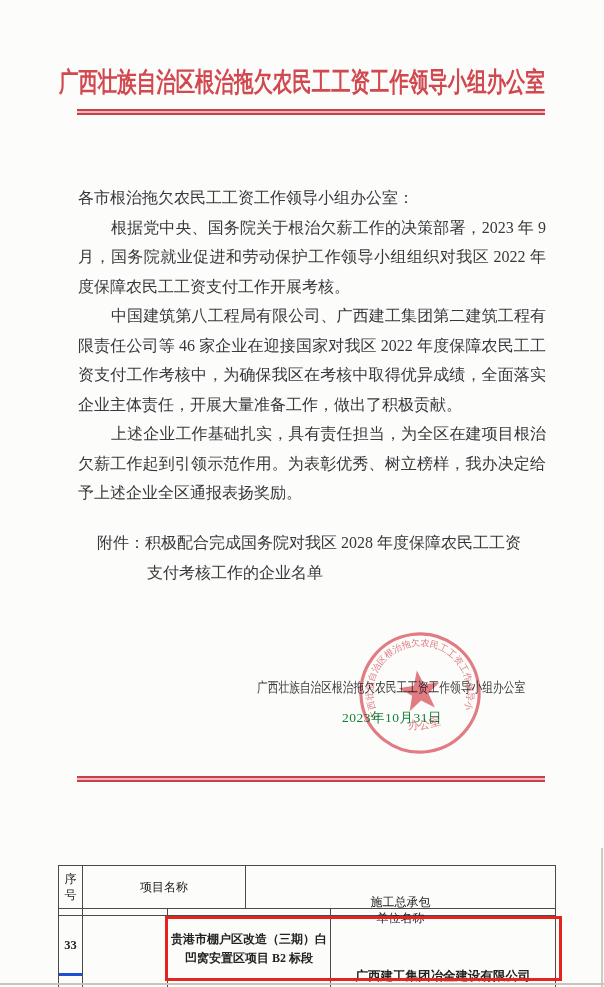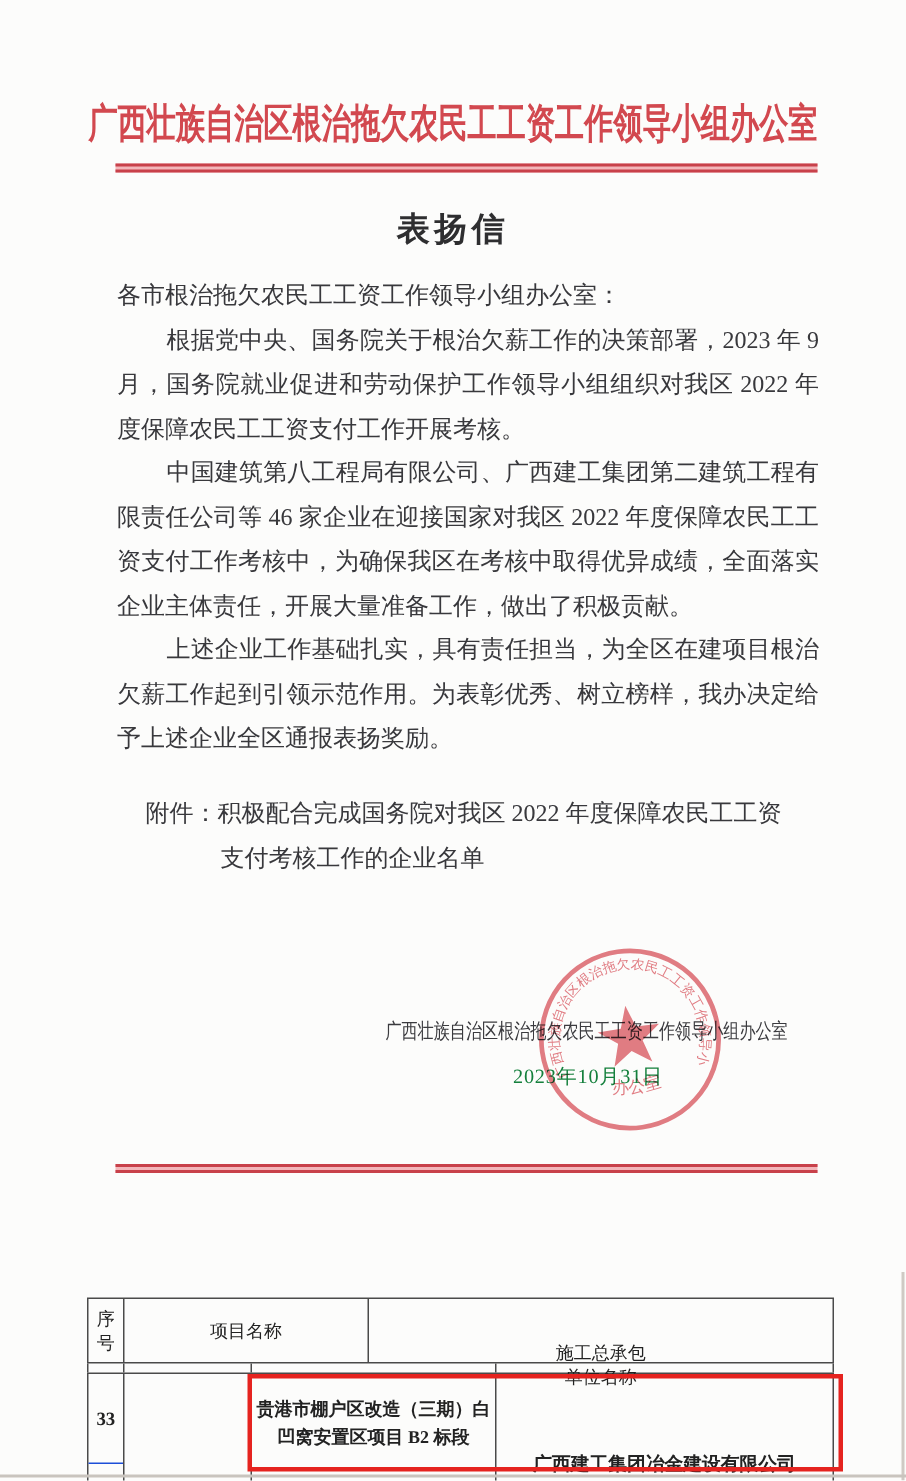--- a/index.html
+++ b/index.html
@@ -63,59 +63,58 @@
   .gaprow{display:flex;height:6px;border-left:1px solid #4a4a4a;border-right:1px solid #4a4a4a;box-sizing:border-box;}
   .gaprow .gc{border-right:1px solid #4a4a4a;box-sizing:border-box;}
   .drow{height:78px;}
   .c1{width:24px;}.c2{width:85px;}.c3{width:163px;}.c4{flex:1;margin-top:44px;}
   .cell{display:flex;flex-direction:column;align-items:center;justify-content:center;
         text-align:center;font-size:12px;line-height:16px;box-sizing:border-box;
         border-right:1px solid #4a4a4a;white-space:pre-line;}
   .cell.last{border-right:none;}
   .drow .cell{justify-content:flex-start;}
   .dc-inner{height:66px;display:flex;flex-direction:column;align-items:center;justify-content:center;width:100%;}
-  .no-cell{height:60px;border-bottom:1px solid #1d4ed8;display:flex;align-items:center;justify-content:center;width:100%;box-sizing:border-box;font-size:12.5px;font-weight:bold;}
+  .no-cell{height:60px;border-bottom:3px solid #1d4ed8;display:flex;align-items:center;justify-content:center;width:100%;box-sizing:border-box;font-size:12.5px;font-weight:bold;}
   .proj-line{font-size:12px;font-weight:bold;line-height:19px;white-space:nowrap;}
   .contractor{font-size:12.5px;font-weight:bold;white-space:nowrap;}
 
   .hl{
     position:absolute;left:165px;top:916px;width:397px;height:65px;
     border:3.5px solid #e5231f;box-sizing:border-box;z-index:5;
   }
 
   
   .edge-r{position:absolute;right:1px;top:848px;bottom:0;width:2px;background:#cfcac4;}
   .edge-b{position:absolute;left:0;right:0;top:983px;height:2px;background:#c9c4be;}
 </style>
 </head>
 <body>
 
 <div class="page">
 
   <div class="letterhead">广西壮族自治区根治拖欠农民工工资工作领导小组办公室</div>
   <div class="rule rule-top"></div>
 
-  <div class="letter-title">表扬信</div>
 
   <div class="body-block">
     <div class="ln">各市根治拖欠农民工工资工作领导小组办公室：</div>
     <div class="ln indent full">根据党中央、国务院关于根治欠薪工作的决策部署，2023 年 9</div>
     <div class="ln full">月，国务院就业促进和劳动保护工作领导小组组织对我区 2022 年</div>
     <div class="ln">度保障农民工工资支付工作开展考核。</div>
     <div class="ln indent full">中国建筑第八工程局有限公司、广西建工集团第二建筑工程有</div>
     <div class="ln full">限责任公司等 46 家企业在迎接国家对我区 2022 年度保障农民工工</div>
     <div class="ln full">资支付工作考核中，为确保我区在考核中取得优异成绩，全面落实</div>
     <div class="ln">企业主体责任，开展大量准备工作，做出了积极贡献。</div>
     <div class="ln indent full">上述企业工作基础扎实，具有责任担当，为全区在建项目根治</div>
     <div class="ln full">欠薪工作起到引领示范作用。为表彰优秀、树立榜样，我办决定给</div>
     <div class="ln">予上述企业全区通报表扬奖励。</div>
   </div>
 
   <div class="attach-block">
-    <div class="ln2">附件：积极配合完成国务院对我区 2022 年度保障农民工工资</div>
+    <div class="ln2">附件：积极配合完成国务院对我区 2028 年度保障农民工工资</div>
     <div class="ln2 hang">支付考核工作的企业名单</div>
   </div>
 
   <div class="sig-org">广西壮族自治区根治拖欠农民工工资工作领导小组办公室</div>
   <div class="sig-date">2023年10月31日</div>
 
   <svg class="seal" viewBox="0 0 130 130" aria-hidden="true">
     <g transform="rotate(-8 65 65)">
       <circle cx="65" cy="65" r="60" fill="none" stroke-width="3.2" stroke="#dd6069"></circle>
       <path d="M65,42 L70.17,56.88 L85.92,57.2 L73.37,66.72 L77.93,81.8 L65,72.8 L52.07,81.8 L56.63,66.72 L44.08,57.2 L59.83,56.88 Z" fill="#dd6069"></path>

